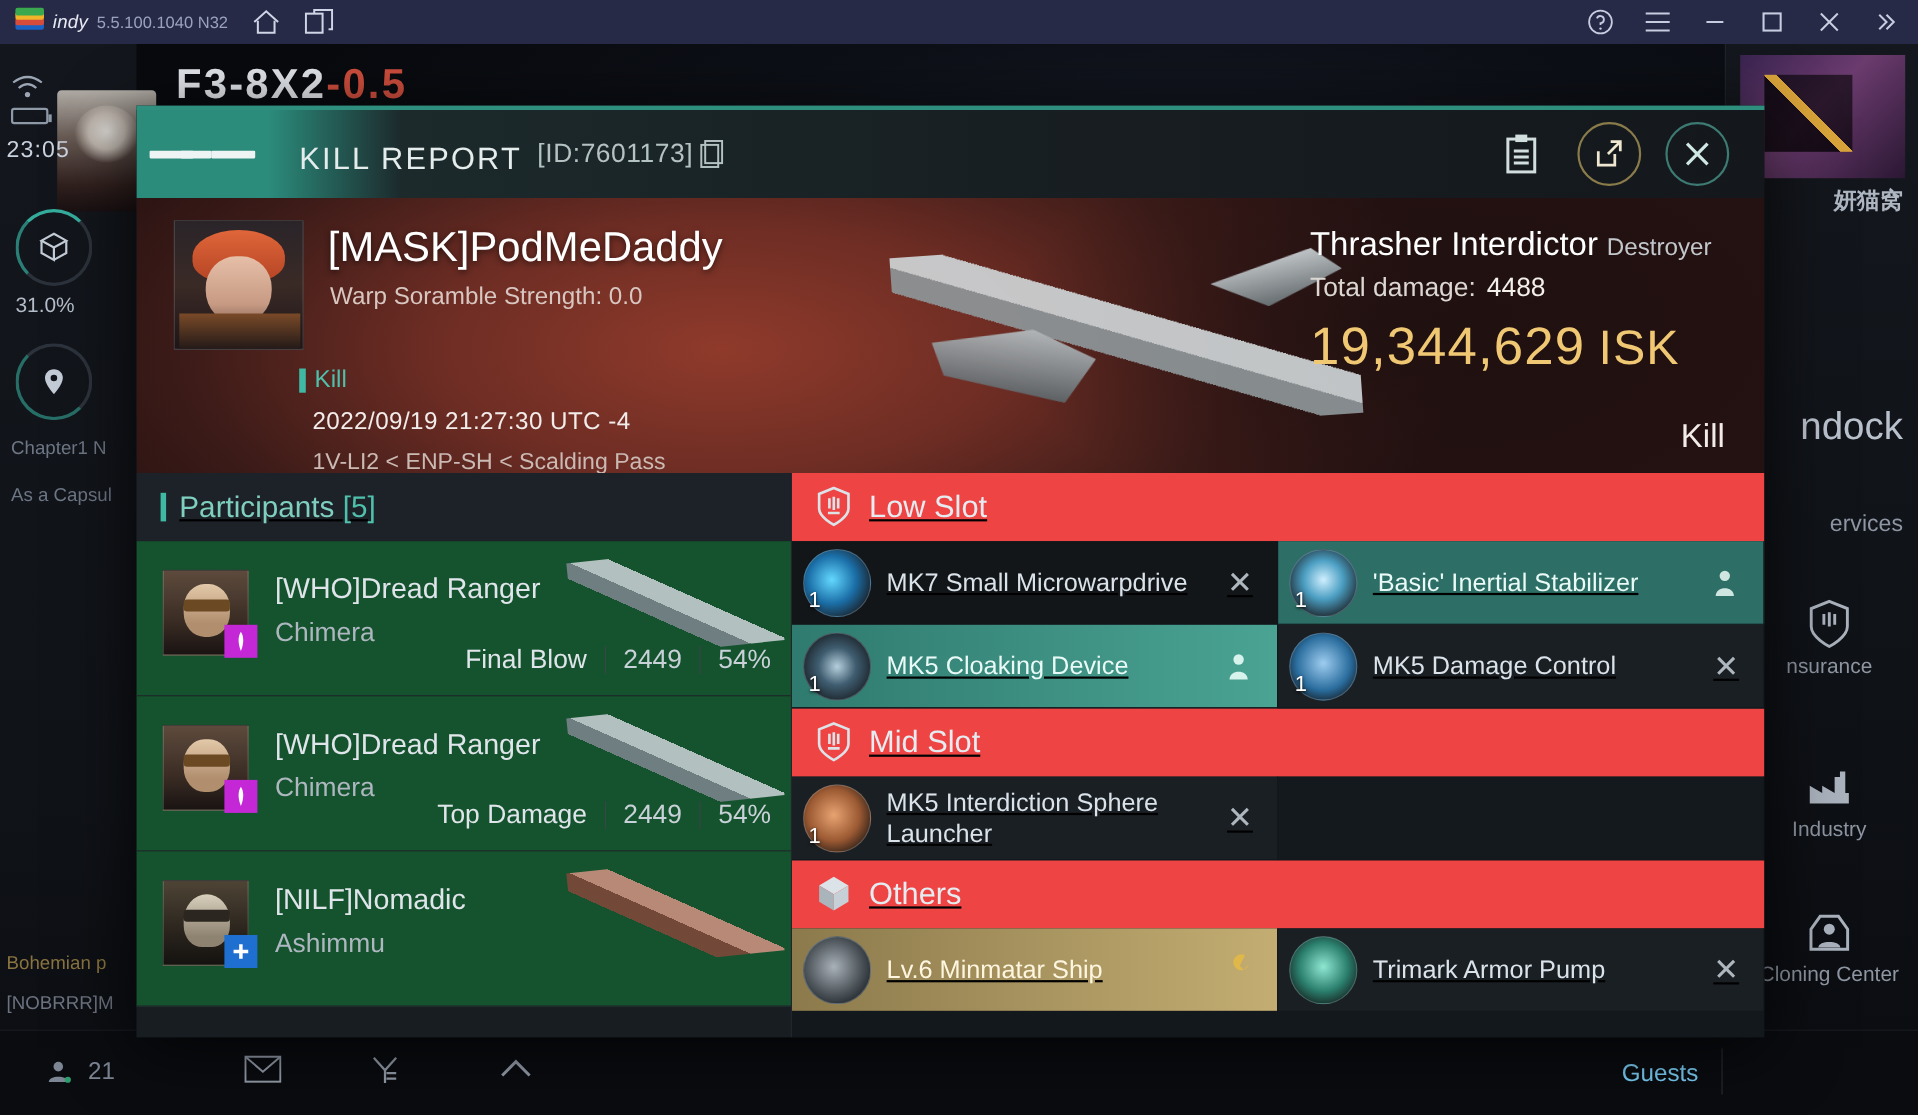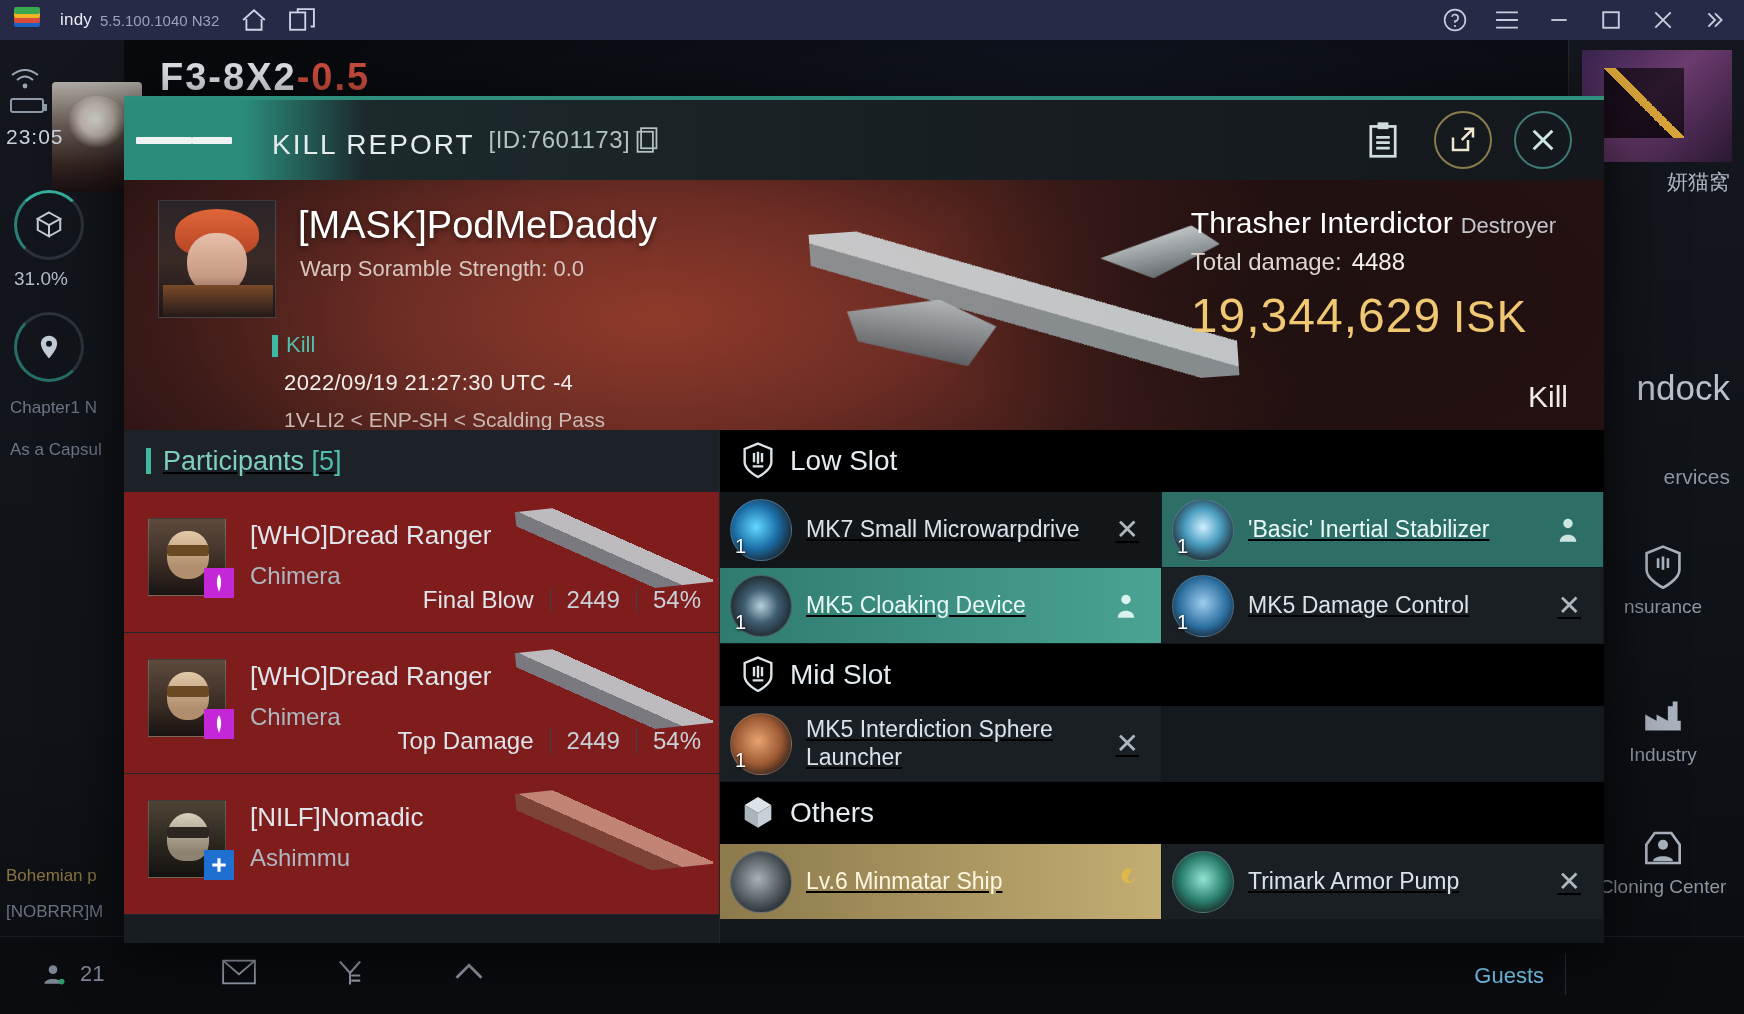--- a/index.html
+++ b/index.html
@@ -15,21 +15,21 @@
   .titlebar {
     position: absolute; left: 0; top: 0; width: 1744px; height: 40px;
     background: #262a46; display: flex; align-items: center; z-index: 60;
   }
   .tb-logo { margin-left: 14px; width: 26px; height: 26px; position: relative; }
   .tb-logo i { position: absolute; left: 0; width: 26px; height: 7px; border-radius: 2px; display:block;}
   .tb-logo i:nth-child(1) { top: 13px; background: #1a62c4; }
   .tb-logo i:nth-child(2) { top: 9px;  background: #d64b3a; }
   .tb-logo i:nth-child(3) { top: 4px;  background: #f0b429; }
   .tb-logo i:nth-child(4) { top: 0px;  background: #3aa84e; }
-  .tb-name { color: #e9ecf5; font-size: 17px; margin-left: 20px; letter-spacing: .2px; }
+  .tb-name { color: #e9ecf5; font-size: 17px; margin-left: 8px; letter-spacing: .2px; font-style: italic; }
   .tb-ver { color: #9aa2bd; font-size: 15px; margin-left: 8px; }
   .tb-ico { color: #cfd5e6; margin-left: 22px; display: flex; align-items: center; }
   .tb-right { margin-left: auto; display: flex; align-items: center; gap: 26px; padding-right: 16px; }
   .tb-right .tb-btn { color: #c7cde0; display: flex; align-items: center; justify-content: center; width: 26px; height: 26px; }
 
   
   .game-bg { position: absolute; left: 0; top: 40px; width: 1744px; height: 974px;
     background:
       radial-gradient(900px 520px at 62% 26%, #1d2230 0%, #0d1017 55%, #080a0e 100%);
   }
@@ -67,21 +67,21 @@
   .bg-title .sec { color: #d14f3e; }
 
   
   .hud-right { position: absolute; right: 0; top: 40px; width: 176px; height: 974px;
     background: linear-gradient(180deg,#14171d 0%, #0f1217 60%, #0a0c10 100%);
     border-left: 1px solid #22262e; }
   .hr-banner { position: absolute; right: 12px; top: 10px; width: 150px; height: 112px;
     background: linear-gradient(135deg,#3a2450 0%, #6b3b6e 45%, #2a1733 100%); }
   .hr-banner:after { content:''; position:absolute; left:22px; top:18px; width:80px; height:70px;
     background: linear-gradient(45deg, rgba(0,0,0,.75) 0 46%, #d9a43a 46% 54%, rgba(0,0,0,.6) 54% 100%); }
-  .hr-cn { position: absolute; right: 14px; top: 128px; color: #aeb6c2; font-size: 21px; white-space: nowrap; }
+  .hr-cn { position: absolute; right: 14px; top: 128px; color: #aeb6c2; font-size: 21px; white-space: nowrap; font-weight: bold; }
   .hr-dock { position: absolute; right: 14px; top: 328px; color: #b9c1cc; font-size: 35px; white-space: nowrap; }
   .hr-serv { position: absolute; right: 14px; top: 425px; color: #8d96a2; font-size: 21px; white-space: nowrap; }
   .hr-item { position: absolute; right: 6px; width: 150px; text-align: center; color: #8e96a2; font-size: 19px; }
   .hr-item .ic { display:flex; align-items:center; justify-content:center; height: 56px; color: #aab2bd; }
   .hr-item.i1 { top: 500px; }
   .hr-item.i2 { top: 648px; }
   .hr-item.i3 { top: 780px; line-height: 1.15; }
   .hr-20 { position: absolute; right: 30px; top: 930px; color: #5a6270; font-size: 44px; }
 
   
@@ -153,21 +153,21 @@
   
   .dlg-body { display: flex; height: 517px; text-decoration: underline; }
   .col-left { width: 596px; border-right: 1px solid #20262c; background: #181d22; }
   .col-right { flex: 1; background: #13181c; }
 
   .sec-head { height: 62px; display: flex; align-items: center; padding-left: 22px; background: #1c2228; }
   .sec-head .bar { width: 5px; height: 26px; background: #3fb9a4; margin-right: 12px; }
   .sec-head .t { color: #7fcfbf; font-size: 27px; }
   .sec-head .t .n { color: #4fc0ac; }
 
-  .p-row { position: relative; height: 141px; border-bottom: 1px solid #20262c; background: #7f1d1d; overflow: hidden; }
+  .p-row { position: relative; height: 141px; border-bottom: 1px solid #20262c; background: #14532d; overflow: hidden; }
   .p-av { position: absolute; left: 24px; top: 26px; width: 78px; height: 78px;
     background: linear-gradient(180deg,#5d4a3c 0%, #3a2c24 60%, #191312 100%); border: 1px solid rgba(255,255,255,.18); }
   .p-av .head { position:absolute; left:18px; top:12px; width:42px; height:48px; border-radius: 45%;
     background: linear-gradient(180deg,#e3c9a9 0%, #b08e6e 75%); }
   .p-av .glass { position:absolute; left:18px; top:26px; width:42px; height:11px; background:#6b4a23; border-radius:3px; }
   .p-av.hood { background: linear-gradient(180deg,#4e4436 0%, #2a241d 60%, #141210 100%); }
   .p-av.hood .head { background: linear-gradient(180deg,#d8cfbd 0%, #8e8370 80%); border-radius: 50% 50% 40% 40%; }
   .p-av.hood .glass { background: #2b2620; }
   .p-badge { position: absolute; left: 80px; top: 76px; width: 30px; height: 30px; display:flex; align-items:center; justify-content:center;
     font-size: 20px; color:#fff; }
@@ -177,21 +177,21 @@
   .p-ship { position: absolute; left: 126px; top: 70px; color: #aeb7c0; font-size: 24px; }
   .p-stats { position: absolute; right: 18px; bottom: 18px; display: flex; align-items: center; color: #c9d1d8; font-size: 24px; }
   .p-stats .lbl { color: #dfe5ea; }
   .p-stats .sp { width:1px; height: 26px; background:#3b444c; margin: 0 16px; }
   .p-shipart { position: absolute; right: 10px; top: 10px; width: 190px; height: 90px; opacity: .9;
     background: linear-gradient(210deg, rgba(0,0,0,0) 0 44%, #c4ccd0 44% 54%, #79838a 54% 62%, rgba(0,0,0,0) 62%);
     transform: rotate(-6deg); }
   .p-shipart.red { background: linear-gradient(210deg, rgba(0,0,0,0) 0 44%, #c98f7e 44% 54%, #7d4739 54% 63%, rgba(0,0,0,0) 63%); }
 
   
-  .slot-head { height: 62px; display: flex; align-items: center; padding-left: 22px; background: #000000; }
+  .slot-head { height: 62px; display: flex; align-items: center; padding-left: 22px; background: #ef4444; }
   .slot-head .ic { color: #dbe3e8; margin-right: 16px; display: flex; }
   .slot-head .t { color: #e5ecf1; font-size: 28px; }
   .slot-grid { display: grid; grid-template-columns: 1fr 1fr; }
   .mod { position: relative; height: 76px; display: flex; align-items: center; padding: 0 12px 0 10px;
     background: #1a1f24; border-right: 1px solid #13181c; border-bottom: 1px solid #13181c; }
   .mod.dark { background: #131619; }
   .mod.teal { background: linear-gradient(90deg, #2f7b6f 0%, #4aa393 100%); }
   .mod.teal2 { background: #2d6f66; }
   .mod.gold { background: linear-gradient(90deg, #8c7a4c 0%, #c3ad72 100%); }
   .mod.empty { background: #14191d; }

